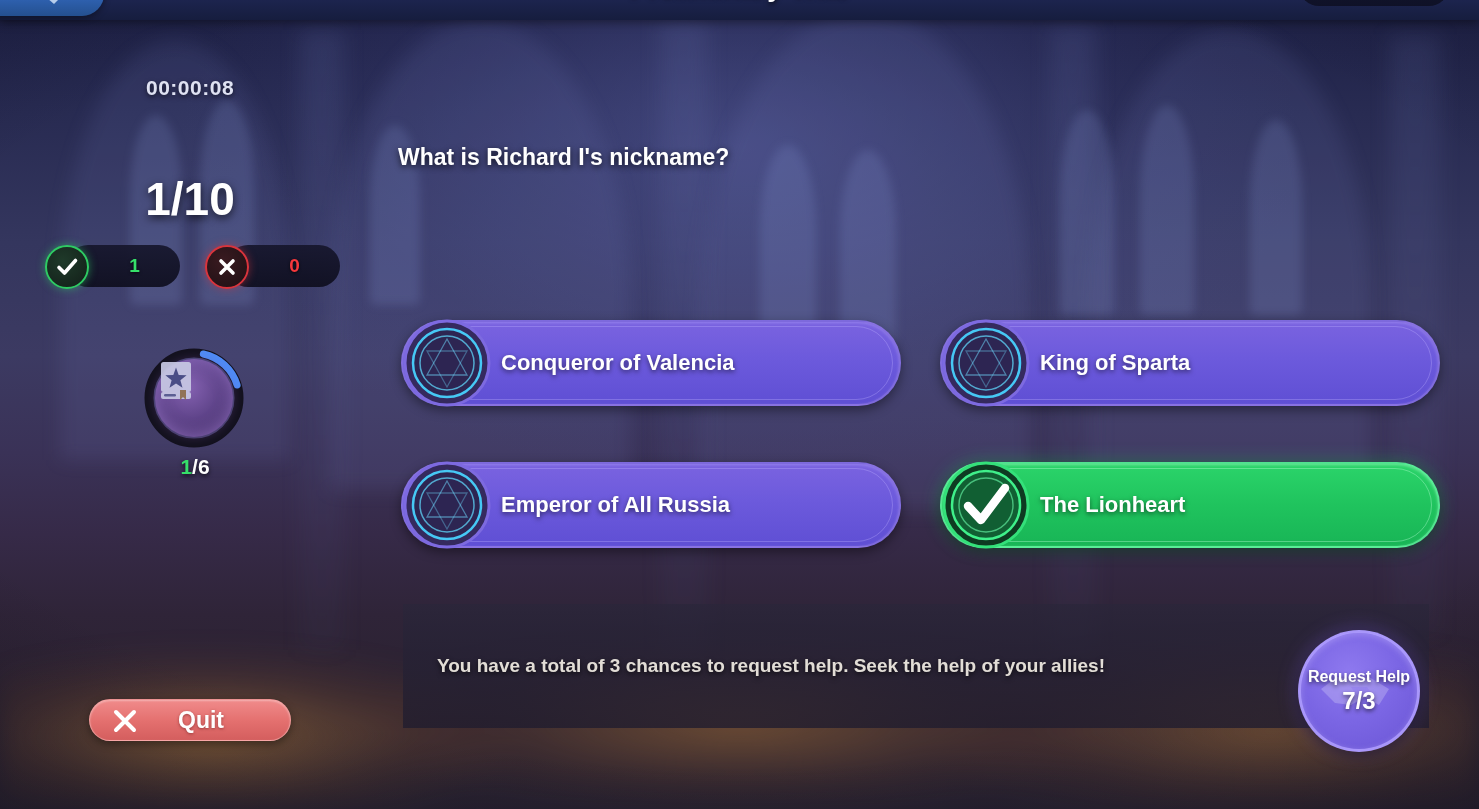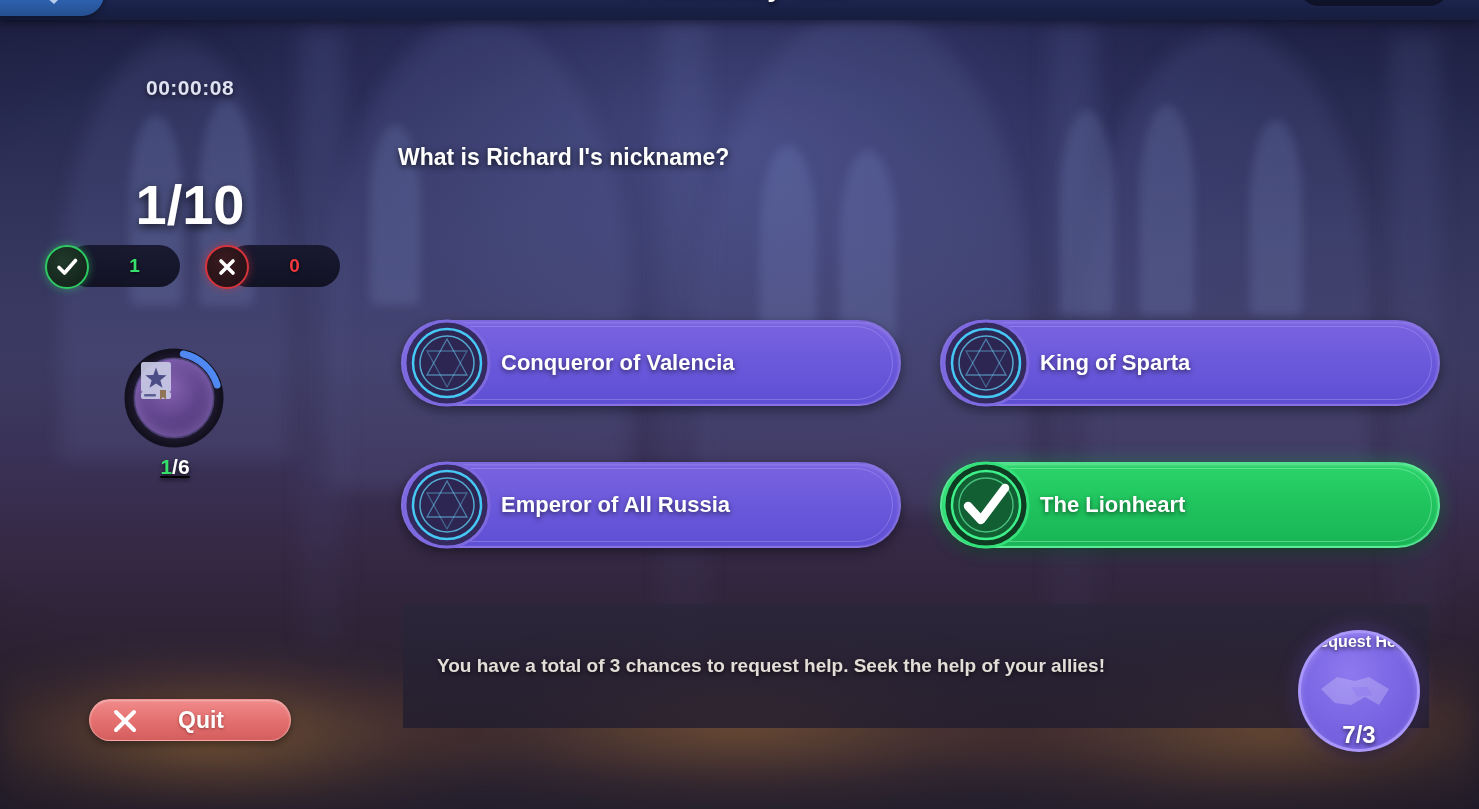--- a/index.html
+++ b/index.html
@@ -100,21 +100,21 @@
   #timer {
     position:absolute; left:146px; top:76px;
     font-size:21px; font-weight:bold;
     color:#dfe2f2; letter-spacing:0.5px;
     text-shadow:0 2px 5px rgba(0,0,0,0.6);
     z-index:10;
   }
   #progress-counter {
     position:absolute; left:0px; top:172px; width:380px;
     text-align:center;
-    font-size:56px; font-weight:bold; color:#ffffff;
+    font-size:46px; font-weight:bold; color:#ffffff;
     text-shadow:0 3px 8px rgba(0,0,0,0.7);
     z-index:10;
   }
   #score-row {
     position:absolute; left:45px; top:245px;
     display:flex; gap:25px; z-index:10;
   }
   .score-chip {
     position:relative; height:42px;
     width:135px;
@@ -141,21 +141,21 @@
     border:2.5px solid #2ecb63;
     box-shadow:0 0 9px rgba(46,203,99,0.55);
   }
   .chip-badge.bad {
     background:radial-gradient(circle at 40% 35%, #3a1a20, #1d1014);
     border:2.5px solid #d9343c;
     box-shadow:0 0 9px rgba(217,52,60,0.5);
   }
 
   
-  .powerup { position:absolute; left:124px; width:102px; z-index:10;text-decoration:underline; }
+  .powerup { position:absolute; left:144px; width:102px; z-index:10; }
   #powerup-1 { top:348px; }
   #powerup-2 { top:518px; }
   .pu-ring {
     position:relative; width:100px; height:100px;
     border-radius:50%;
   }
   .pu-ring svg { position:absolute; left:0; top:0; }
   .pu-inner {
     position:absolute; left:11px; top:11px;
     width:78px; height:78px; border-radius:50%;
@@ -271,21 +271,21 @@
   }
   #request-help-button {
     position:absolute; left:1298px; top:630px;
     width:122px; height:122px;
     border-radius:50%;
     background:radial-gradient(circle at 42% 34%, #8e79ef 0%, #7b66e4 48%, #6a55d4 100%);
     border:3px solid rgba(178,160,255,0.85);
     box-shadow:0 4px 14px rgba(0,0,0,0.5), 0 0 20px rgba(130,100,230,0.45), inset 0 2px 6px rgba(200,185,255,0.4);
     z-index:12; cursor:pointer;
     display:flex; flex-direction:column;
-    align-items:center; justify-content:space-between;
+    align-items:center; justify-content:center;
     overflow:hidden;
   }
   #handshake-icon { position:absolute; left:16px; top:30px; opacity:0.22; }
   #rh-label {
     position:relative; z-index:2;
     font-size:16px; font-weight:bold; color:#ffffff;
     text-shadow:0 2px 4px rgba(0,0,0,0.6);
   }
   #rh-count {
     position:relative; z-index:2;

